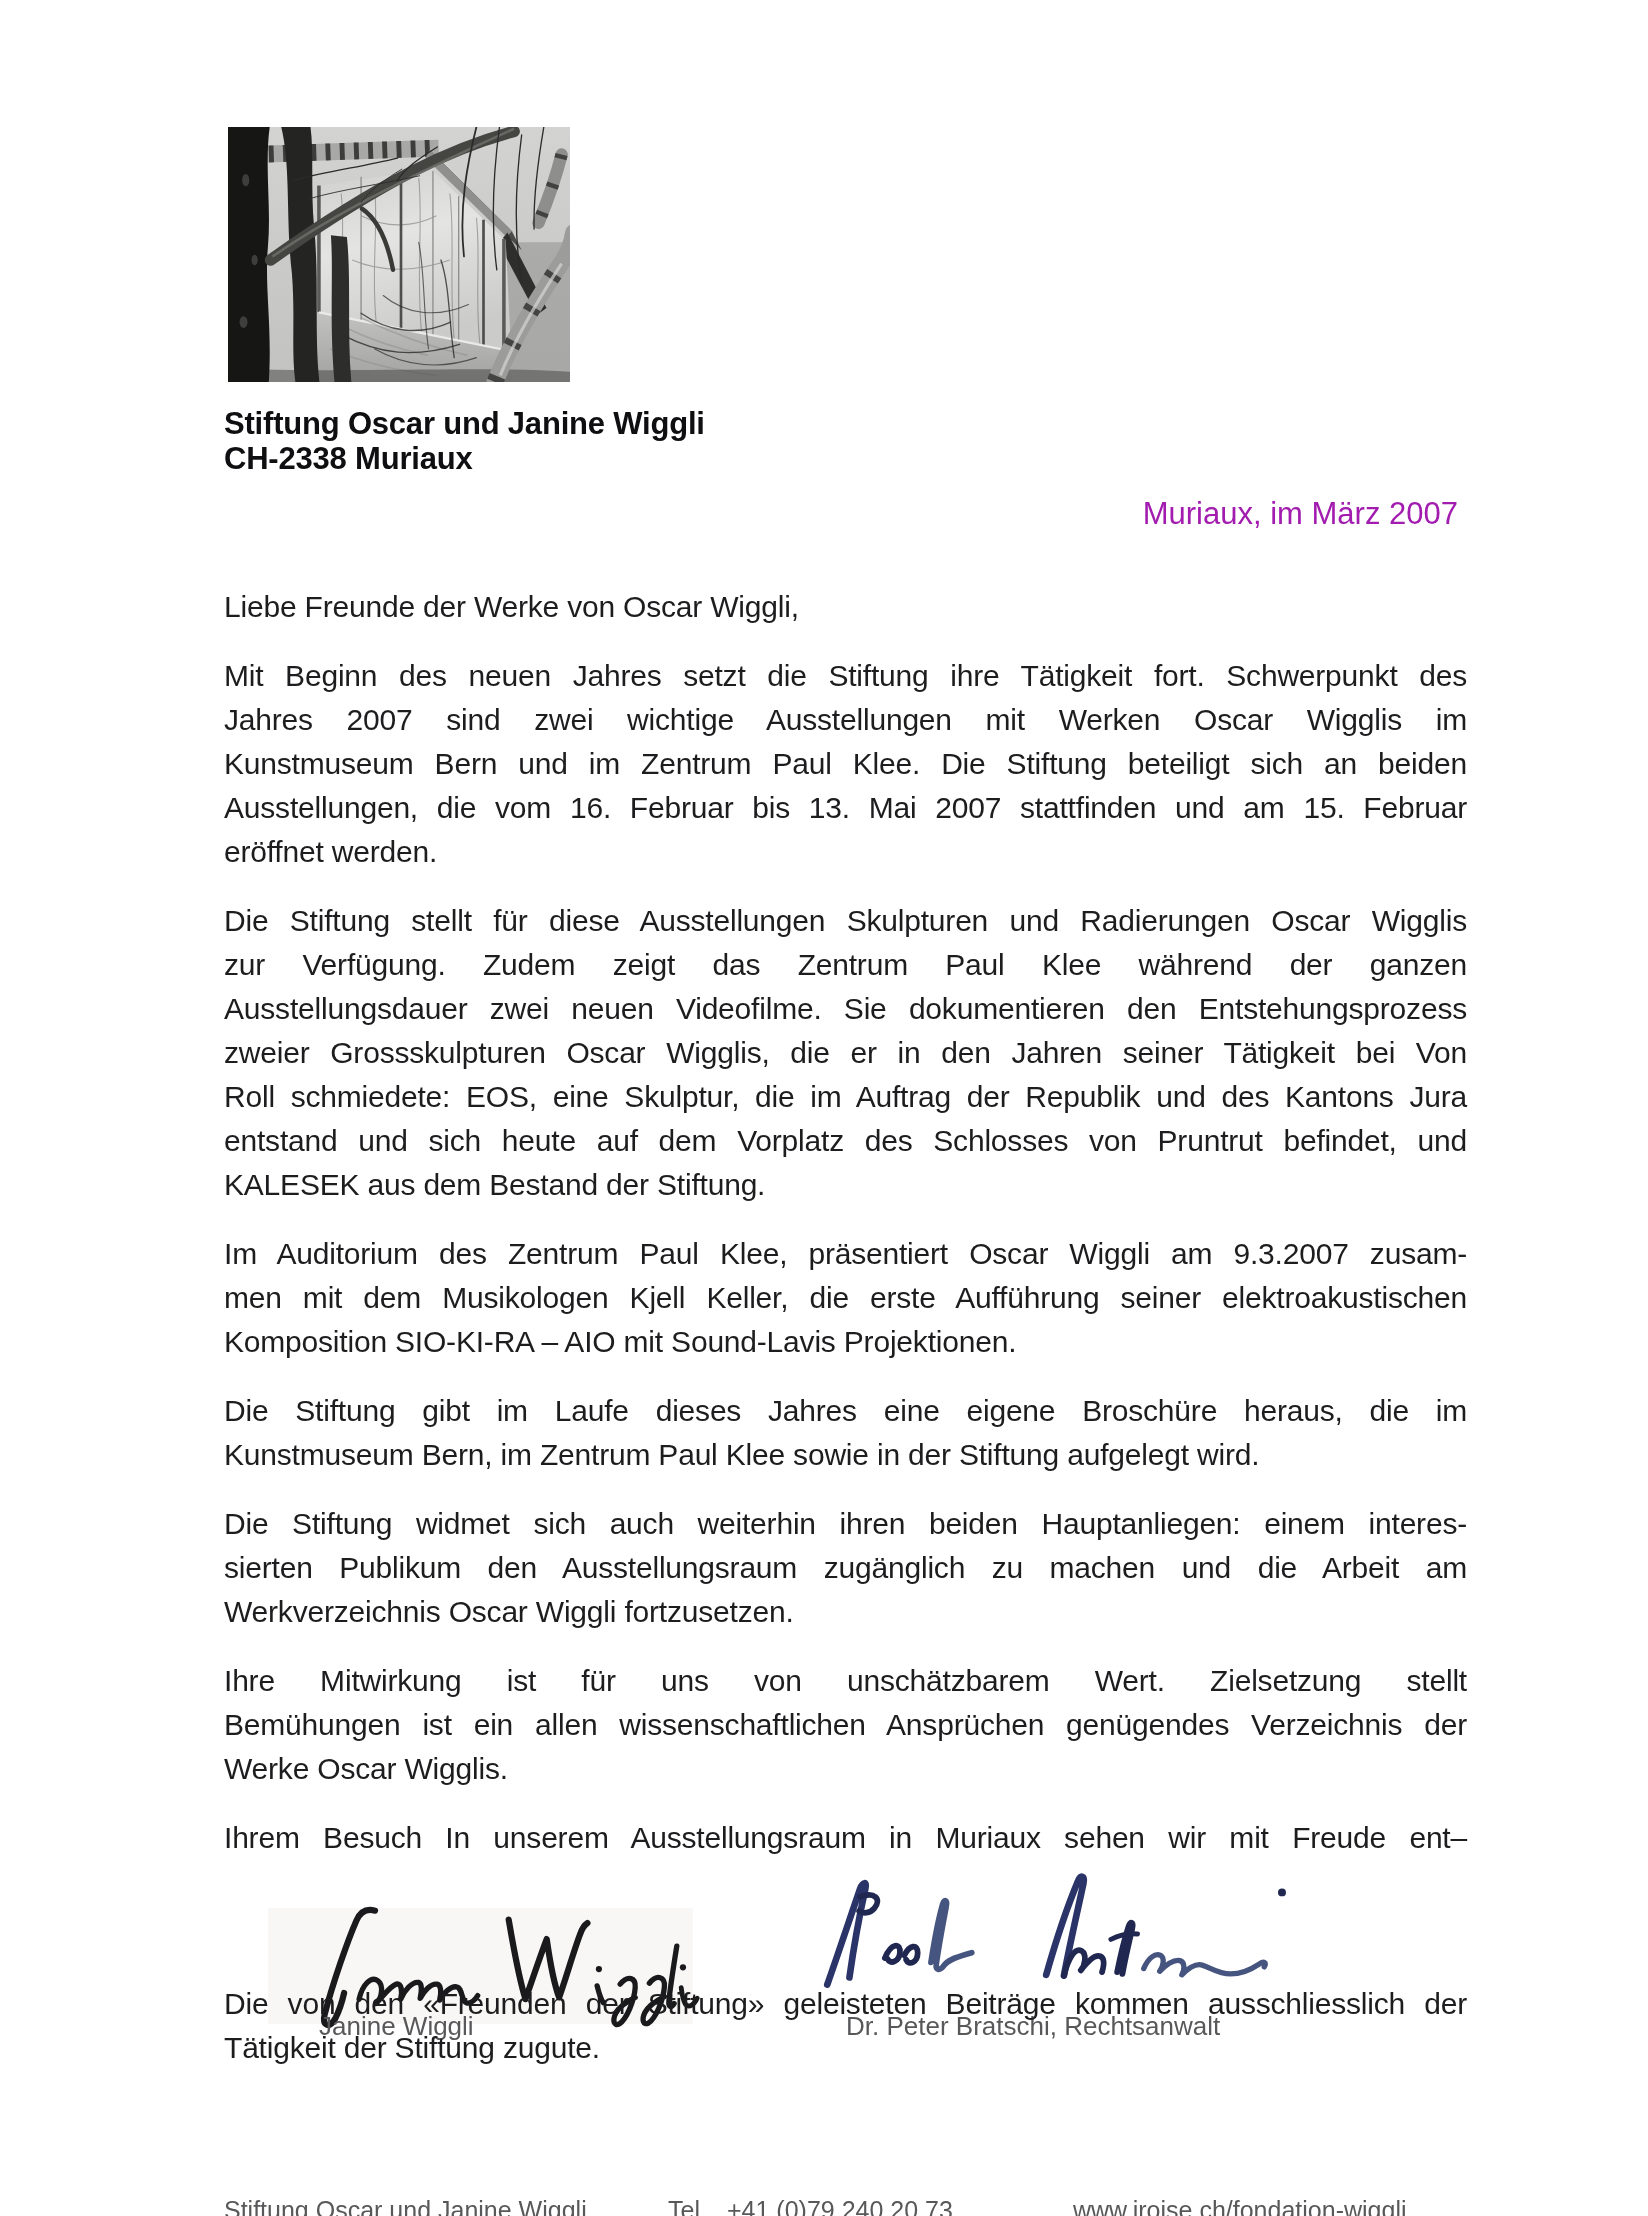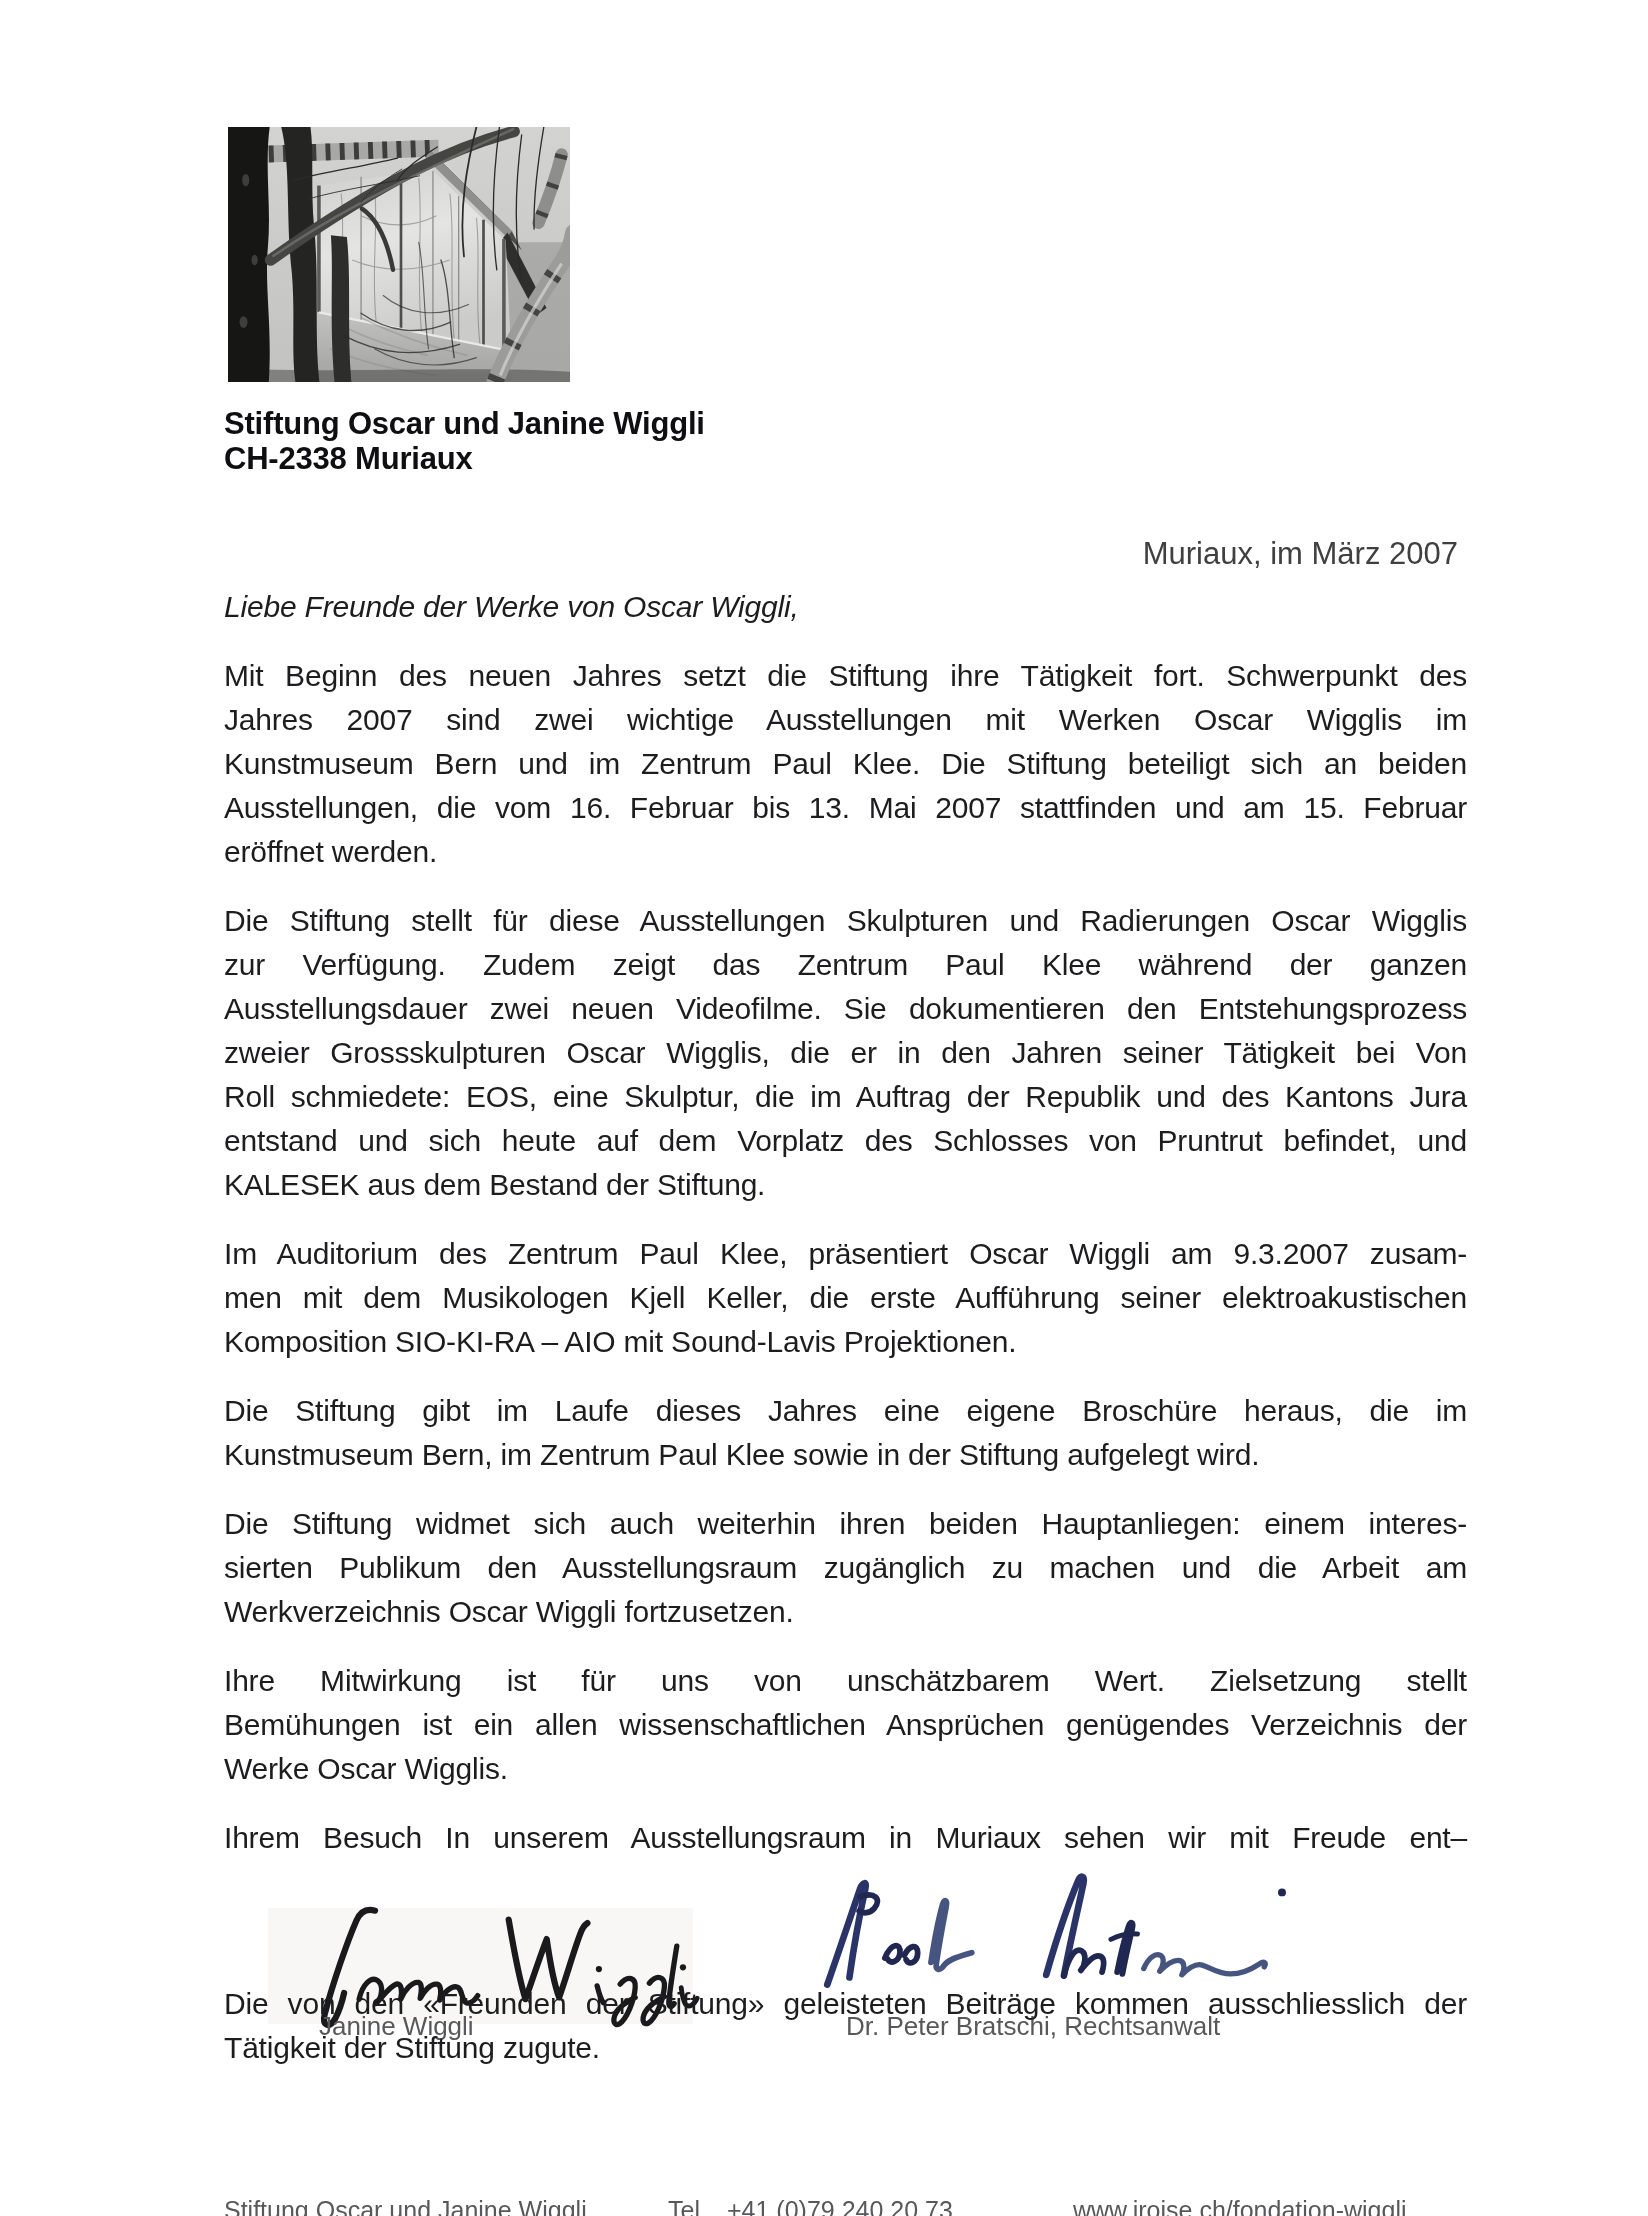--- a/index.html
+++ b/index.html
@@ -26,33 +26,32 @@
     font-weight: 700;
     color: #0f0f11;
     letter-spacing: -0.2px;
     white-space: nowrap;
   }
   .date {
     position: absolute;
     right: 191px; top: 496px;
     font-size: 31px;
     line-height: 35px;
-    color: #404040;
+    color: #a21caf;
     white-space: nowrap;
-    margin-top: 40px;
   }
   .content {
     position: absolute;
     left: 224px; top: 585px;
     width: 1243px;
     font-size: 30px;
     line-height: 44px;
     letter-spacing: -0.2px;
   }
-  .salutation { margin: 0 0 25px 0; font-style: italic; }
+  .salutation { margin: 0 0 25px 0; }
   .para { margin: 0 0 25px 0; }
   .para:last-child { margin-bottom: 0; }
   .line { line-height: 44px; }
   .just { text-align: justify; text-align-last: justify; }
   .sig-svg { position: absolute; display: block; }
   .caption {
     position: absolute;
     top: 2011px;
     font-size: 26px;
     line-height: 31px;

